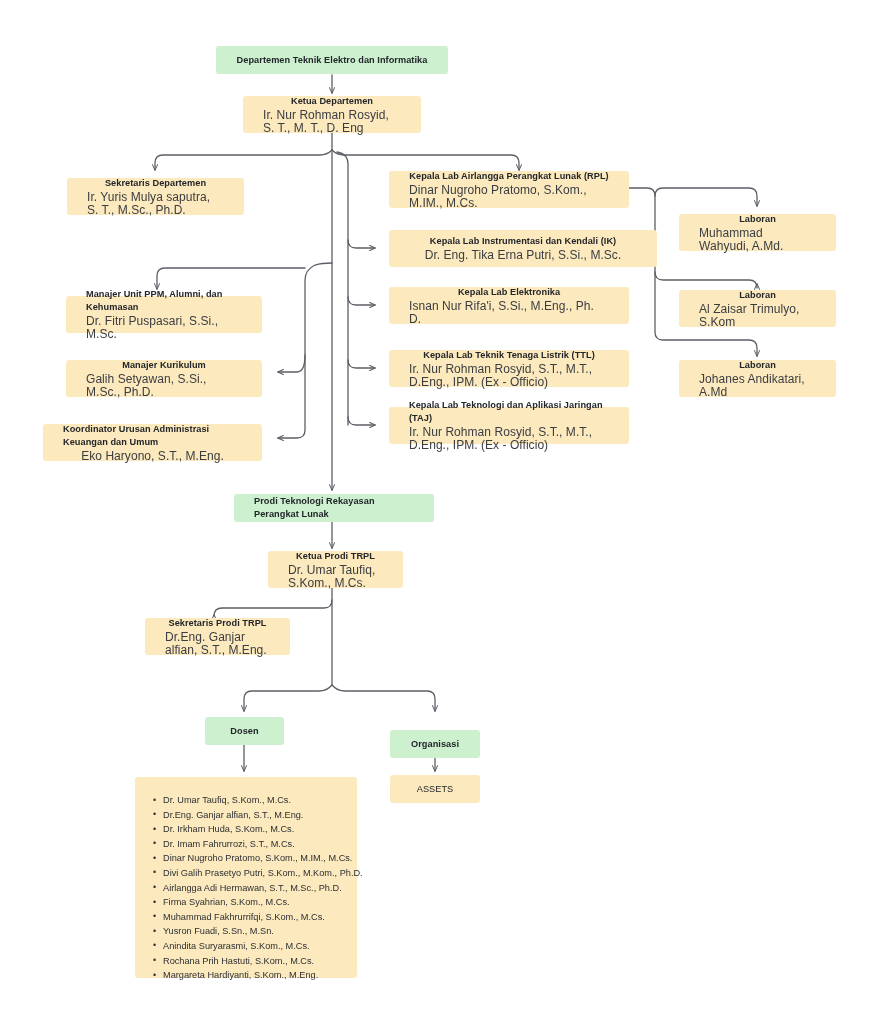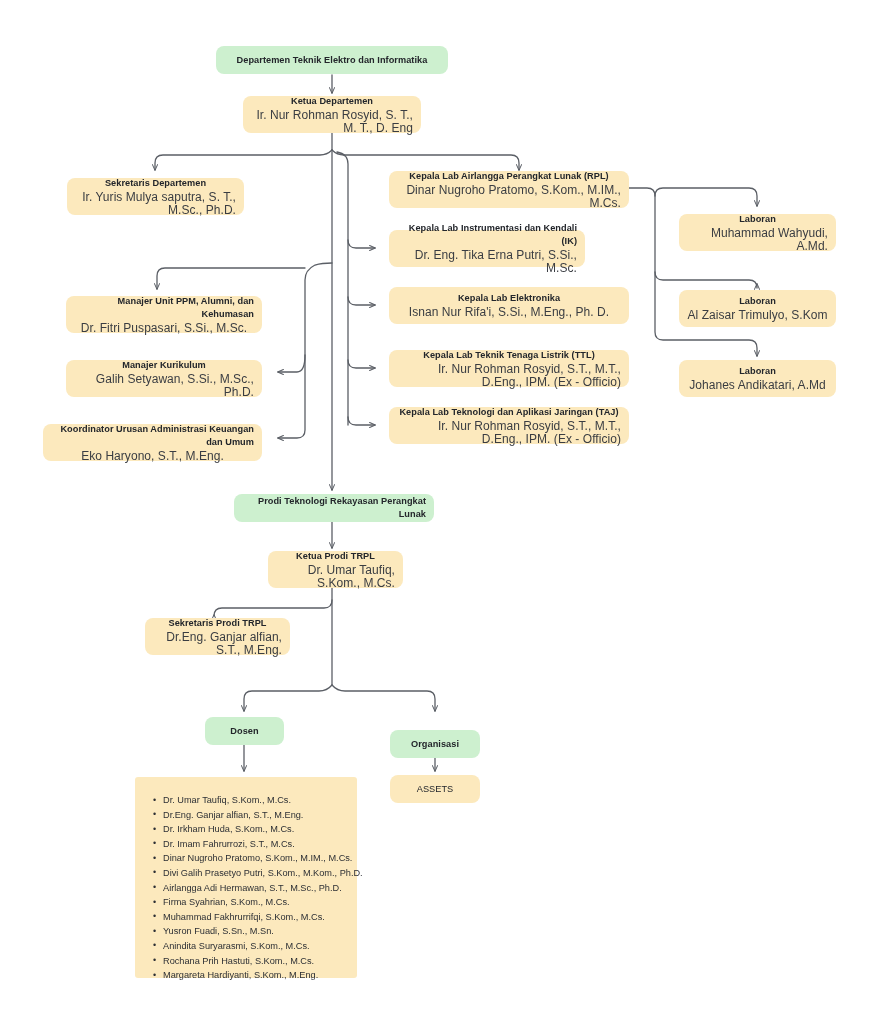--- a/index.html
+++ b/index.html
@@ -23,27 +23,27 @@
     position: absolute;
     left: 0;
     top: 0;
     width: 870px;
     height: 1024px;
     pointer-events: none;
   }
   .node {
     position: absolute;
     box-sizing: border-box;
-    border-radius: 8px;
+    border-radius: 3px;
     display: flex;
     flex-direction: column;
     align-items: center;
     justify-content: center;
-    text-align: right;
-    padding: 5px 8px;
+    text-align: left;
+    padding: 5px 20px;
     color: #23262b;
     z-index: 2;
   }
   .node.green { background: #cdf0cf; }
   .node.yellow { background: #fce9bd; }
   .node .title {
     font-size: 9.2px;
     font-weight: bold;
     line-height: 13px;
     letter-spacing: 0.05px;
@@ -170,21 +170,21 @@
   <div class="node yellow" style="left:66px; top:360px; width:196px; height:37px;">
     <div class="title">Manajer Kurikulum</div>
     <div class="sub">Galih Setyawan, S.Si., M.Sc., Ph.D.</div>
   </div>
 
   <div class="node yellow" style="left:389px; top:171px; width:240px; height:37px;">
     <div class="title">Kepala Lab Airlangga Perangkat Lunak (RPL)</div>
     <div class="sub">Dinar Nugroho Pratomo, S.Kom., M.IM., M.Cs.</div>
   </div>
 
-  <div class="node yellow" style="left:389px; top:230px; width:196px; height:37px;">
+  <div class="node yellow" style="left:389px; top:230px; width:268px; height:37px;">
     <div class="title">Kepala Lab  Instrumentasi dan Kendali (IK)</div>
     <div class="sub">Dr. Eng. Tika Erna Putri, S.Si., M.Sc.</div>
   </div>
 
   <div class="node yellow" style="left:389px; top:287px; width:240px; height:37px;">
     <div class="title">Kepala Lab Elektronika</div>
     <div class="sub">Isnan Nur Rifa'i, S.Si., M.Eng., Ph. D.</div>
   </div>
 
   <div class="node yellow" style="left:389px; top:350px; width:240px; height:37px;">

